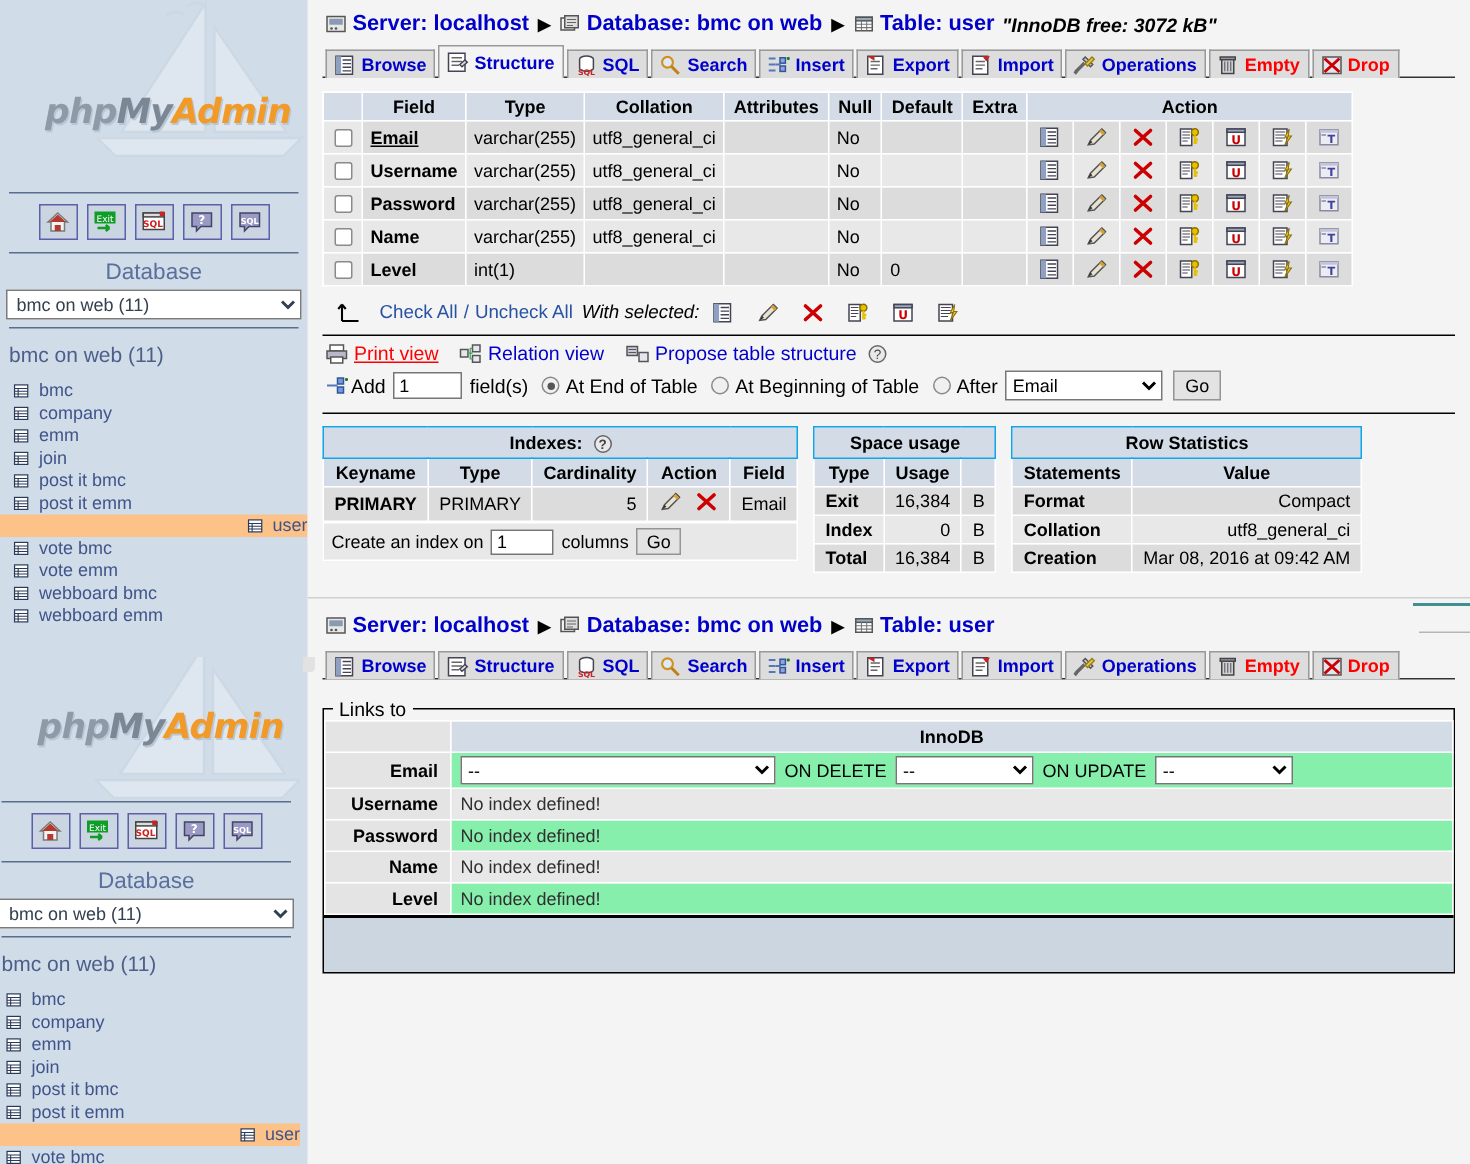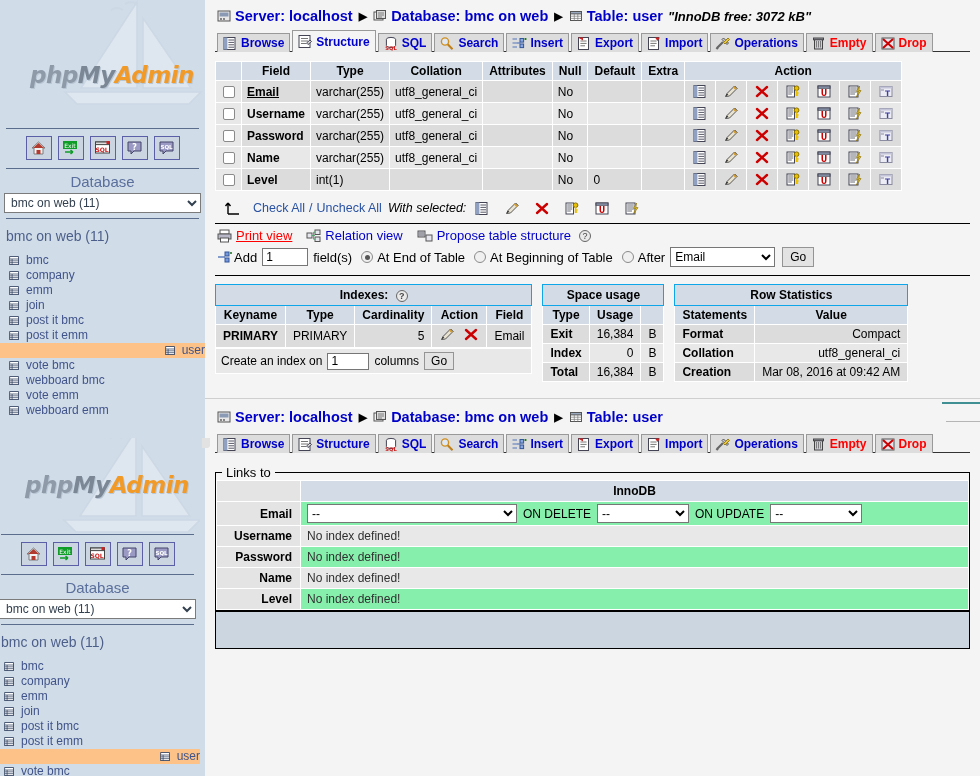--- a/index.html
+++ b/index.html
@@ -530,30 +530,30 @@
             </span>
             <span class="lbl">vote bmc</span>
           </div>
           <div class="tbl-item">
             <span class="tico" style="display:flex;align-items:center;">
               <svg width="13" height="12" viewBox="0 0 16 15">
                 <rect x="2" y="2" width="11" height="10" fill="#fff" stroke="#2a3a5a"></rect>
                 <path d="M2 5 H13 M2 7.3 H13 M2 9.6 H13 M5 5 V12" stroke="#2a3a5a" stroke-width="0.9"></path>
               </svg>
             </span>
+            <span class="lbl">vote emm</span>
+          </div>
+          <div class="tbl-item">
+            <span class="tico" style="display:flex;align-items:center;">
+              <svg width="13" height="12" viewBox="0 0 16 15">
+                <rect x="2" y="2" width="11" height="10" fill="#fff" stroke="#2a3a5a"></rect>
+                <path d="M2 5 H13 M2 7.3 H13 M2 9.6 H13 M5 5 V12" stroke="#2a3a5a" stroke-width="0.9"></path>
+              </svg>
+            </span>
             <span class="lbl">webboard bmc</span>
-          </div>
-          <div class="tbl-item">
-            <span class="tico" style="display:flex;align-items:center;">
-              <svg width="13" height="12" viewBox="0 0 16 15">
-                <rect x="2" y="2" width="11" height="10" fill="#fff" stroke="#2a3a5a"></rect>
-                <path d="M2 5 H13 M2 7.3 H13 M2 9.6 H13 M5 5 V12" stroke="#2a3a5a" stroke-width="0.9"></path>
-              </svg>
-            </span>
-            <span class="lbl">vote emm</span>
           </div>
           <div class="tbl-item">
             <span class="tico" style="display:flex;align-items:center;">
               <svg width="13" height="12" viewBox="0 0 16 15">
                 <rect x="2" y="2" width="11" height="10" fill="#fff" stroke="#2a3a5a"></rect>
                 <path d="M2 5 H13 M2 7.3 H13 M2 9.6 H13 M5 5 V12" stroke="#2a3a5a" stroke-width="0.9"></path>
               </svg>
             </span>
             <span class="lbl">webboard emm</span>
           </div>

